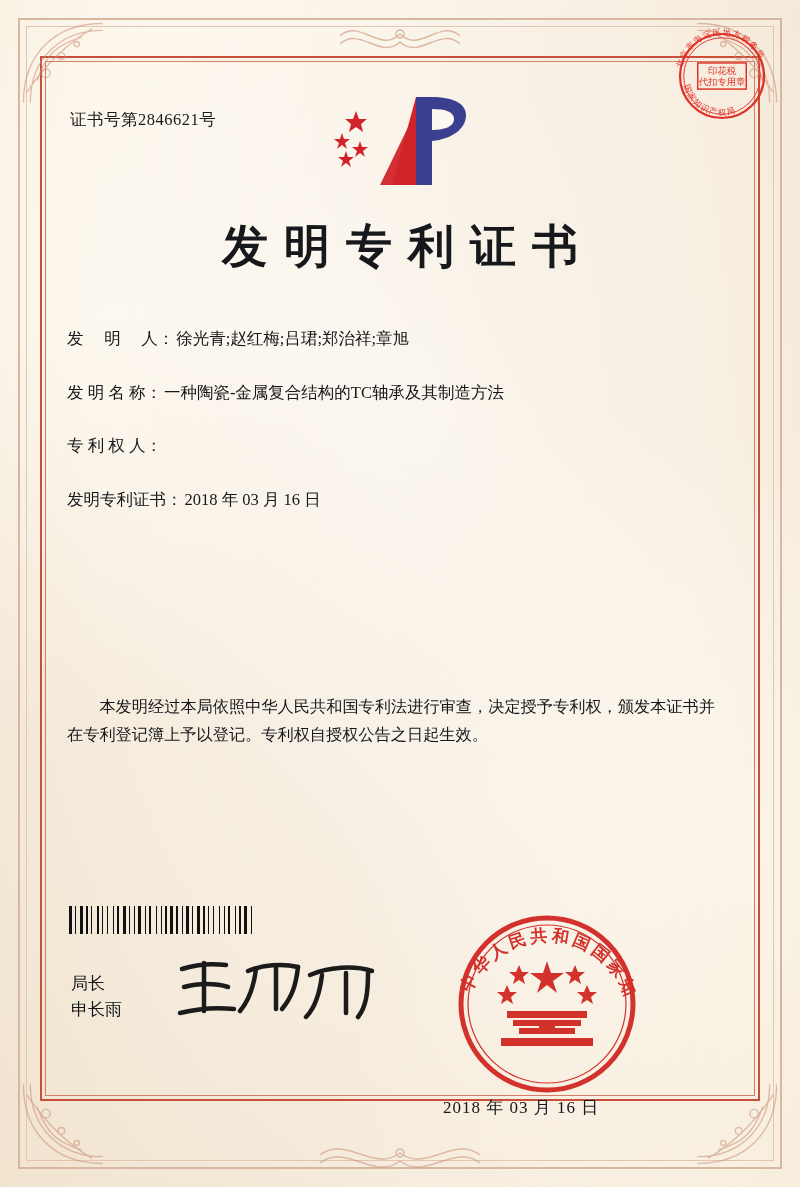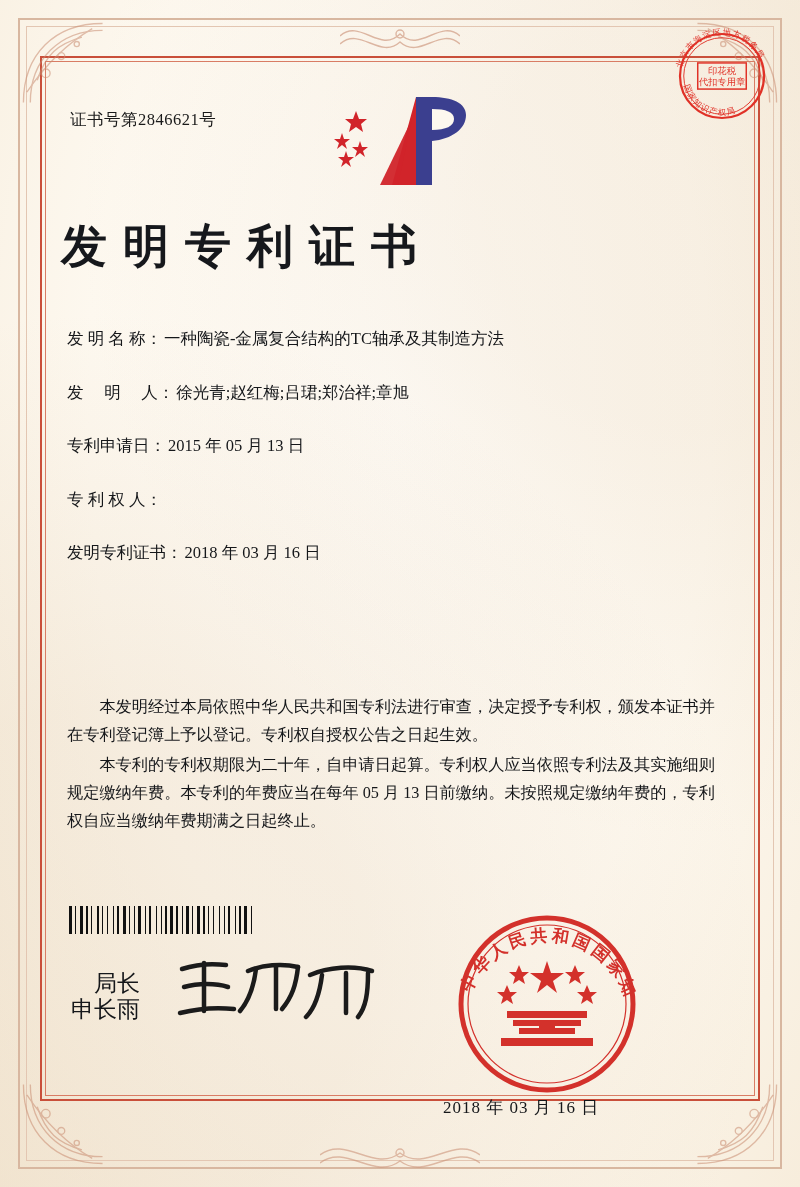--- a/index.html
+++ b/index.html
@@ -62,20 +62,21 @@
   }
 
   
   .logo{
     position:absolute;left:50%;top:28px;transform:translateX(-50%);
     width:160px;height:115px;
   }
 
   .title{
     position:absolute;left:0;right:0;top:155px;
+    text-align:center;
     font-size:46px;
     letter-spacing:16px;
     font-weight:bold;
     color:#16181c;
     text-indent:16px;
     font-family:"DejaVu Serif","Liberation Serif",serif;
   }
 
   .fields{
     position:absolute;left:22px;right:22px;top:270px;
@@ -99,21 +100,21 @@
   .barcode{
     position:absolute;left:24px;top:845px;
     width:242px;height:28px;
     display:flex;align-items:flex-end;
   }
   .barcode i{display:block;height:100%;background:#111;margin-right:1px;}
 
   
   .sig-label{
     position:absolute;left:26px;top:910px;
-    font-size:23px;color:#15171a;line-height:26px;text-align:right;
+    font-size:17px;color:#15171a;line-height:26px;
   }
   .sig-hand{
     position:absolute;left:125px;top:890px;
     width:215px;height:80px;
   }
 
   
   .seal{
     position:absolute;left:400px;top:838px;
     width:205px;height:205px;
@@ -258,43 +259,38 @@
           <polygon points="26,62 28,68 34,68 29,72 31,78 26,74 21,78 23,72 18,68 24,68"></polygon>
           <polygon points="40,52 42,58 48,58 43,62 45,68 40,64 35,68 37,62 32,58 38,58"></polygon>
         </g>
       </svg>
     </div>
 
     <div class="title">发明专利证书</div>
 
     <div class="fields">
       <div class="field">
-        <span class="f-label">发 明 名 称：</span>
-        <span class="f-value">一种陶瓷-金属复合结构的TC轴承及其制造方法</span>
-      </div>
-      <div class="field">
         <span class="f-label">发　 明　 人：</span>
         <span class="f-value">徐光青;赵红梅;吕珺;郑治祥;章旭</span>
       </div>
       <div class="field">
-        <span class="f-label">专利申请日：</span>
-        <span class="f-value">2015 年 05 月 13 日</span>
+        <span class="f-label">发 明 名 称：</span>
+        <span class="f-value">一种陶瓷-金属复合结构的TC轴承及其制造方法</span>
       </div>
       <div class="field">
         <span class="f-label">专 利 权 人：</span>
       </div>
       <div class="field">
         <span class="f-label">发明专利证书：</span>
         <span class="f-value">2018 年 03 月 16 日</span>
       </div>
     </div>
 
     <div class="paras">
       <p>本发明经过本局依照中华人民共和国专利法进行审查，决定授予专利权，颁发本证书并在专利登记簿上予以登记。专利权自授权公告之日起生效。</p>
-      <p>本专利的专利权期限为二十年，自申请日起算。专利权人应当依照专利法及其实施细则规定缴纳年费。本专利的年费应当在每年 05 月 13 日前缴纳。未按照规定缴纳年费的，专利权自应当缴纳年费期满之日起终止。</p>
     </div>
 
     <div class="barcode" id="barcode">
         <i style="width:3px;"></i>
         <i style="width:1px;background:transparent;"></i>
         <i style="width:1px;"></i>
         <i style="width:2px;background:transparent;"></i>
         <i style="width:3px;"></i>
         <i style="width:1px;background:transparent;"></i>
         <i style="width:2px;"></i>

